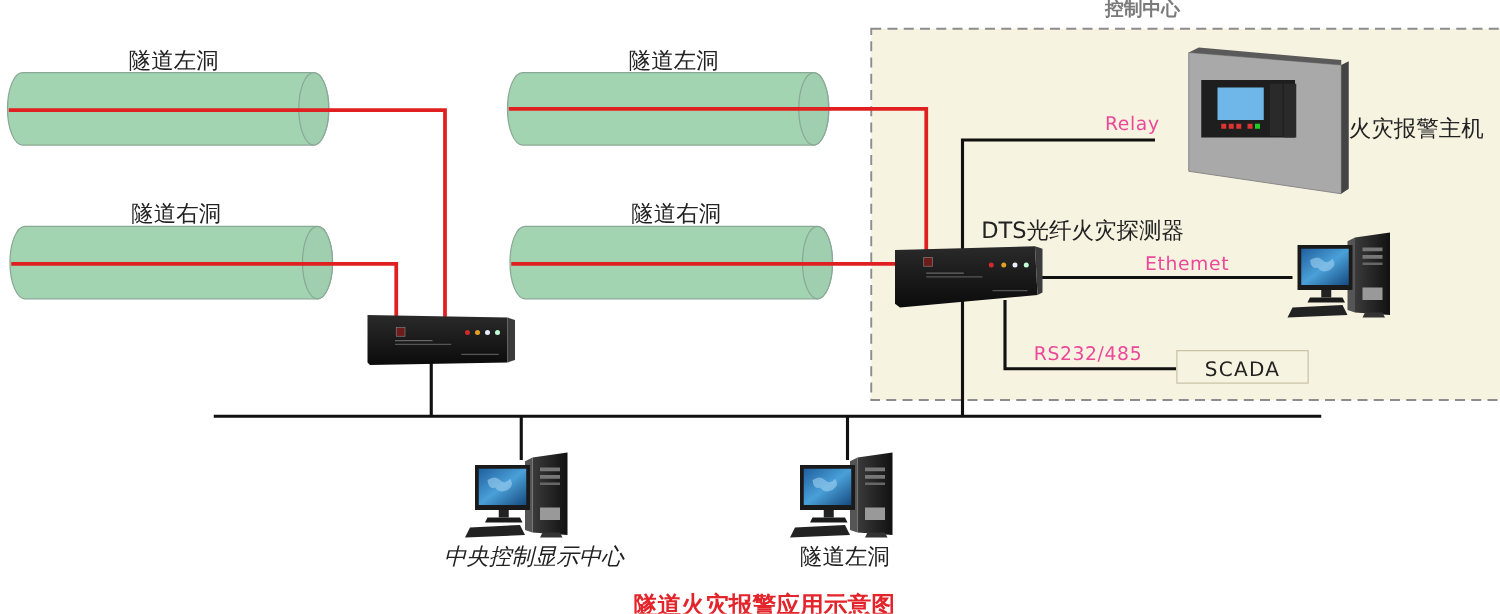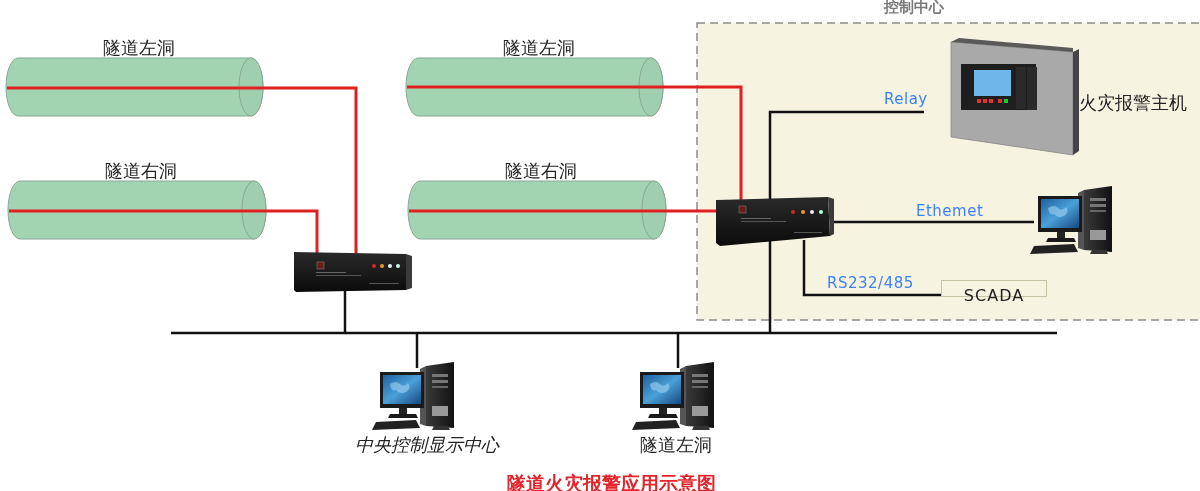--- a/index.html
+++ b/index.html
@@ -1,23 +1,23 @@
 <!DOCTYPE html>
 <html><head>
 <meta charset="utf-8">
 <style>
   html, body { margin: 0; padding: 0; background: #ffffff; }
   body { width: 1200px; height: 491px; position: relative; overflow: hidden;
          font-family: "DejaVu Sans", "Liberation Sans", sans-serif; }
   #stage { position: absolute; left: 4px; top: 0; width: 1200px; height: 491px; border-radius: 27px; }
   .lbl { position: absolute; font-size: 18px; color: #222; white-space: nowrap; }
-  .lbl-en { font-size: 15px; color: #3b82f6; letter-spacing: 0.5px; }
+  .lbl-en { font-size: 15px; color: #ec4899; letter-spacing: 0.5px; }
   .cc-title { position: absolute; left: 880px; top: -2px; font-size: 15px; font-weight: bold; color: #7a7a7a; }
   .caption { position: absolute; left: 503px; top: 471px; font-size: 19px; font-weight: bold; color: #e3242b; }
-  .scada-box { position: absolute; left: 937px; top: 280px; width: 106px; height: 17px;
+  .scada-box { position: absolute; left: 937px; top: 280px; width: 106px; height: 27px;
                border: 1px solid #c9c3a6; background: #f7f3e1; box-sizing: border-box;
                font-size: 16px; color: #222; text-align: center; line-height: 30px; letter-spacing: 1px; }
 </style>
 </head>
 <body>
 
 <div id="stage">
   <svg width="1200" height="491" viewBox="0 0 1200 491" xmlns="http://www.w3.org/2000/svg">
     <defs>
       <linearGradient id="dtsGrad" x1="0" y1="0" x2="0" y2="1">
@@ -147,20 +147,21 @@
   
   <div class="cc-title">控制中心</div>
 
   <div class="lbl" style="left:99px; top:36px;">隧道左洞</div>
   <div class="lbl" style="left:101px; top:159px;">隧道右洞</div>
   <div class="lbl" style="left:499px; top:36px;">隧道左洞</div>
   <div class="lbl" style="left:501px; top:159px;">隧道右洞</div>
 
   <div class="lbl lbl-en" style="left:880px; top:90px;">Relay</div>
   <div class="lbl" style="left:1075px; top:91px;">火灾报警主机</div>
+  <div class="lbl" style="left:781px; top:172px;">DTS光纤火灾探测器</div>
   <div class="lbl lbl-en" style="left:912px; top:202px;">Ethemet</div>
   <div class="lbl lbl-en" style="left:823px; top:274px;">RS232/485</div>
   <div class="scada-box">SCADA</div>
 
   <div class="lbl" style="left:351px; top:433px;font-style:italic;">中央控制显示中心</div>
   <div class="lbl" style="left:636px; top:433px;">隧道左洞</div>
 
   <div class="caption">隧道火灾报警应用示意图</div>
 </div>
 

